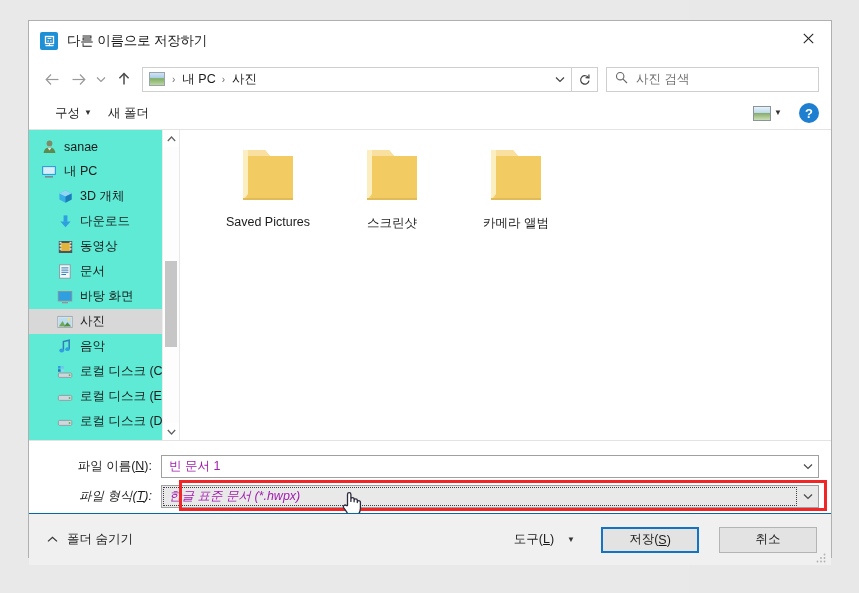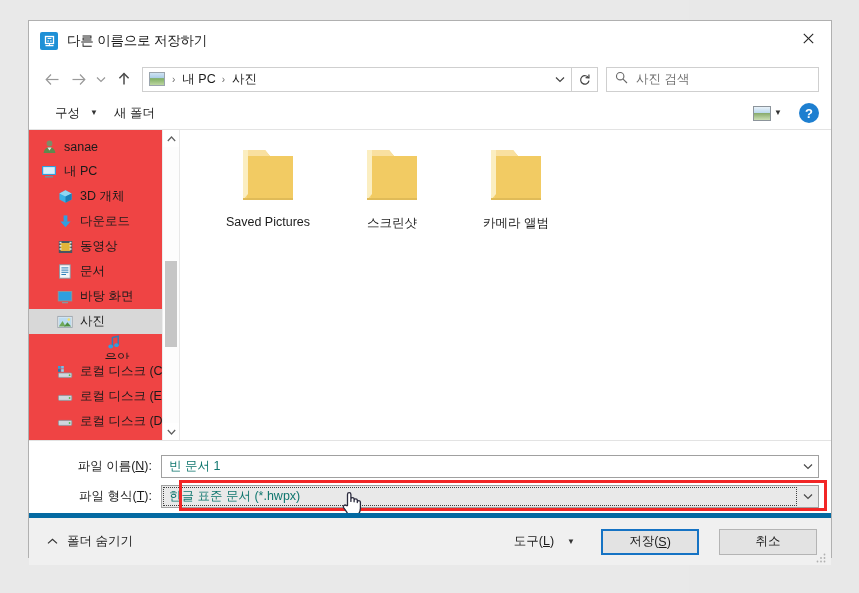--- a/index.html
+++ b/index.html
@@ -117,21 +117,21 @@
 
   
   .toolbar {
     display: flex; align-items: center;
     height: 33px;
     padding: 0 12px 0 18px;
     border-bottom: 1px solid #e3e3e3;
   }
   .tb-item {
     font-size: 12.5px; color: #1b1b1b;
-    display: flex; align-items: center; gap: 10px;
+    display: flex; align-items: center; gap: 4px;
     padding: 3px 8px;
     white-space: nowrap;
   }
   .tb-caret { font-size: 8px; color: #333; line-height: 1; }
   .tb-right { margin-left: auto; display: flex; align-items: center; gap: 3px; }
   .view-icon {
     width: 18px; height: 15px;
     border: 1px solid #8c949b;
     background: linear-gradient(#e9f2f9 0%, #bcd9ee 45%, #86a96a 46%, #cbdfb4 100%);
   }
@@ -146,21 +146,21 @@
 
   
   .body {
     display: flex;
     height: 311px;
     border-bottom: 1px solid #e3e3e3;
   }
   .sidebar {
     width: 151px; flex: none;
     position: relative;
-    background: #ef4444;
+    background: #5eead4;
     overflow: hidden;
     border-right: 1px solid #e8e8e8;
   }
   .tree { padding-top: 4px; }
   .tree-item {
     display: flex; align-items: center;
     height: 25px;
     font-size: 12.5px; color: #1b1b1b;
     white-space: nowrap;
     padding-right: 2px;
@@ -234,33 +234,33 @@
   .form-label u { text-decoration: underline; }
   .combo {
     flex: 1;
     height: 23px;
     border: 1px solid #a0a0a0;
     background: #fff;
     display: flex; align-items: center;
     position: relative;
   }
   .combo .val {
-    font-size: 12.5px; color: #0f766e;
+    font-size: 12.5px; color: #a21caf;
     padding-left: 7px;
     white-space: nowrap;
     flex: 1;
     overflow: hidden;
   }
   .combo .caret {
     width: 21px; height: 100%; flex: none;
     display: flex; align-items: center; justify-content: center;
     color: #4a4a4a;
   }
   
-  .row-filetype { position: relative; }
+  .row-filetype { position: relative; font-style: italic; }
   .combo.filetype { background: #e9e9e9; border-color: #a0a0a0; }
   .combo.filetype .focus {
     position: absolute; left: 1px; top: 1px; right: 21px; bottom: 1px;
     border: 1px dotted #404040;
     pointer-events: none;
   }
   .redbox {
     position: absolute;
     left: 150px; top: -4px;
     width: 648px; height: 31px;
@@ -273,21 +273,21 @@
     width: 22px; height: 28px;
     pointer-events: none;
   }
 
   
   .footer {
     display: flex; align-items: center;
     height: 52px;
     padding: 0 14px 0 18px;
     background: #f0f0f0;
-    border-top: 5px solid #0369a1;
+    border-top: 1px solid #0369a1;
     position: relative;
     justify-content: flex-end;
   }
   .hide-folders {
     display: flex; align-items: center; gap: 9px;
     font-size: 12.5px; color: #1b1b1b;
     white-space: nowrap;
   }
   .hide-caret { font-size: 9px; color: #333; }
   .footer-right { margin-left: auto; display: flex; align-items: center; gap: 8px; }
@@ -509,21 +509,21 @@
                 <rect x="0.8" y="1.4" width="14.4" height="11" fill="#f0f3f5" stroke="#9aa4ad" stroke-width="0.9"></rect>
                 <rect x="1.8" y="2.4" width="12.4" height="9" fill="#bcdcf0"></rect>
                 <polygon points="1.8,11.4 5.6,6 8.6,11.4" fill="#6fa85a"></polygon>
                 <polygon points="7,11.4 10.4,7.2 14.2,11.4" fill="#4f8f43"></polygon>
                 <circle cx="11.8" cy="4.6" r="1.3" fill="#f5e06a"></circle>
               </svg>
             </span>
             <span class="tree-label">사진</span>
           </div>
 
-          <div class="tree-item" style="padding-left:28px;flex-direction:column;">
+          <div class="tree-item" style="padding-left:28px;">
             <span class="tree-ico">
               <svg width="14" height="15" viewBox="0 0 14 15">
                 <path d="M5.4 11.4 V2.6 L11.2 1.2 V10" fill="none" stroke="#2f7fb8" stroke-width="1.5"></path>
                 <ellipse cx="3.7" cy="11.6" rx="2.4" ry="2" fill="#2f9fe0"></ellipse>
                 <ellipse cx="9.5" cy="10.2" rx="2.2" ry="1.9" fill="#2f9fe0"></ellipse>
               </svg>
             </span>
             <span class="tree-label">음악</span>
           </div>
 

